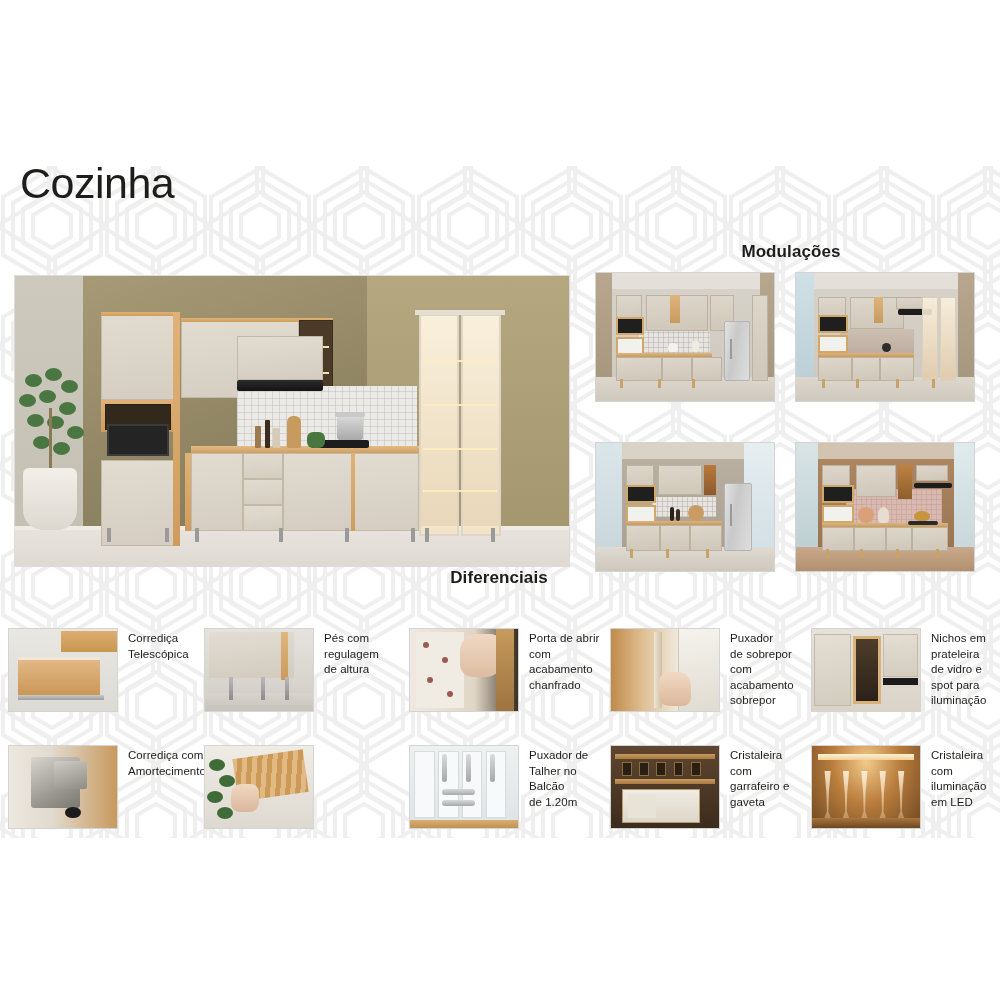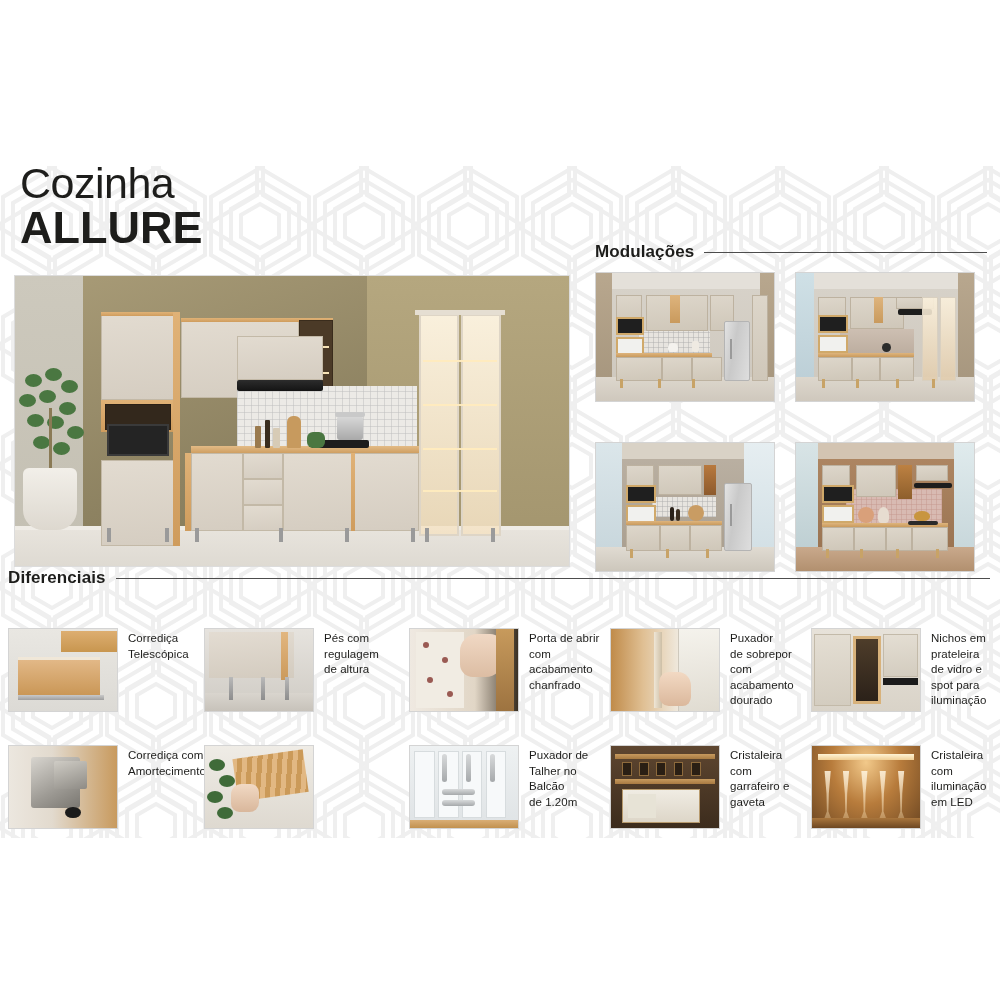--- a/index.html
+++ b/index.html
@@ -197,20 +197,21 @@
     line-height: 25px;
     letter-spacing: 0px;
   }
 
   
   .section-head {
     position: absolute;
     display: flex;
     align-items: center;
     z-index: 6;
+    flex-direction: column;
   }
   .section-head .heading {
     font-size: 17px;
     font-weight: 700;
     color: #1d1d1b;
     white-space: nowrap;
     letter-spacing: 0.1px;
   }
   .section-head .rule {
     height: 1px;
@@ -394,21 +395,20 @@
       </defs>
       <rect width="1000" height="672" fill="#ffffff"></rect>
       <rect width="1000" height="672" fill="url(#hexpat)"></rect>
     </svg>
   </div>
   <div class="white-top"></div>
   <div class="white-bottom"></div>
 
   <div class="title-block">
     <div class="title-line1">Cozinha</div>
-    <div class="title-line2">ALLURE</div>
   </div>
 
   <div class="hero">
     <div class="wall-main"></div>
     <div class="wall-left"></div>
     <div class="wall-right"></div>
     <div class="floor"></div>
     <div class="baseboard"></div>
 
     <div class="plant">
@@ -675,21 +675,21 @@
         <div class="t-bg"></div>
           <div class="glasspane"></div>
           <div class="bar"></div>
           <div class="hand2"></div>
       </div>
       <div class="diff-label">
           <div>Puxador</div>
           <div>de sobrepor</div>
           <div>com</div>
           <div>acabamento</div>
-          <div>dourado</div>
+          <div>sobrepor</div>
         </div>
     </div>
 
     <div class="diff-item" style="left:803px; top:0px;">
       <div class="diff-thumb sc-niche">
         <div class="t-bg"></div>
           <div class="cabL"></div>
           <div class="open"></div>
           <div class="cabR"></div>
           <div class="bar2"></div>

